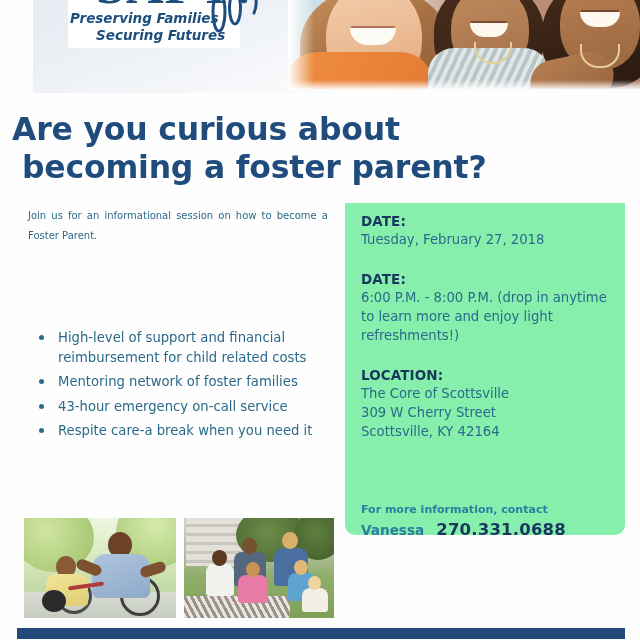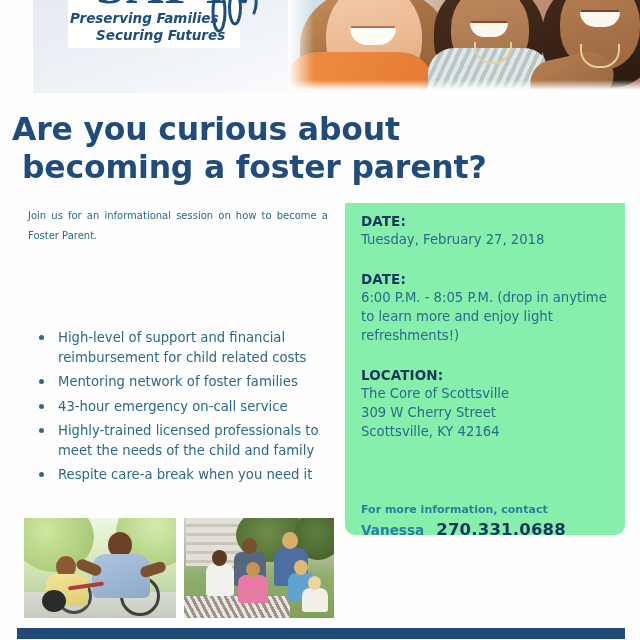--- a/index.html
+++ b/index.html
@@ -433,21 +433,20 @@
   </div>
 
   <div class="body-col">
     <p class="para1">Join us for an informational session on how to become a Foster Parent.</p>
   </div>
 
   <ul class="bullets">
     <li>High-level of support and financial reimbursement for child related costs</li>
     <li>Mentoring network of foster families</li>
     <li>43-hour emergency on-call service</li>
-    <li>Highly-trained licensed professionals to meet the needs of the child and family</li>
     <li>Respite care-a break when you need it</li>
   </ul>
 
   <div class="photo-bike">
     <div class="pb-sky"></div>
     <div class="pb-tree1"></div>
     <div class="pb-tree2"></div>
     <div class="pb-path"></div>
     <div class="pb-bike1"></div>
     <div class="pb-bike2"></div>
@@ -483,21 +482,21 @@
 
   <div class="info-panel">
     <div class="info-inner">
       <div class="info-block">
         <p class="info-label">DATE:</p>
         <p class="info-value">Tuesday, February 27, 2018</p>
       </div>
 
       <div class="info-block">
         <p class="info-label">DATE:</p>
-        <p class="info-value">6:00 P.M. - 8:05 P.M. (drop in anytime to learn more and enjoy light refreshments!)</p>
+        <p class="info-value">6:00 P.M. - 8:00 P.M. (drop in anytime to learn more and enjoy light refreshments!)</p>
       </div>
 
       <div class="info-block">
         <p class="info-label">LOCATION:</p>
         <p class="info-value">The Core of Scottsville</p>
         <p class="info-value">309 W Cherry Street</p>
         <p class="info-value">Scottsville, KY 42164</p>
       </div>
     </div>
 

